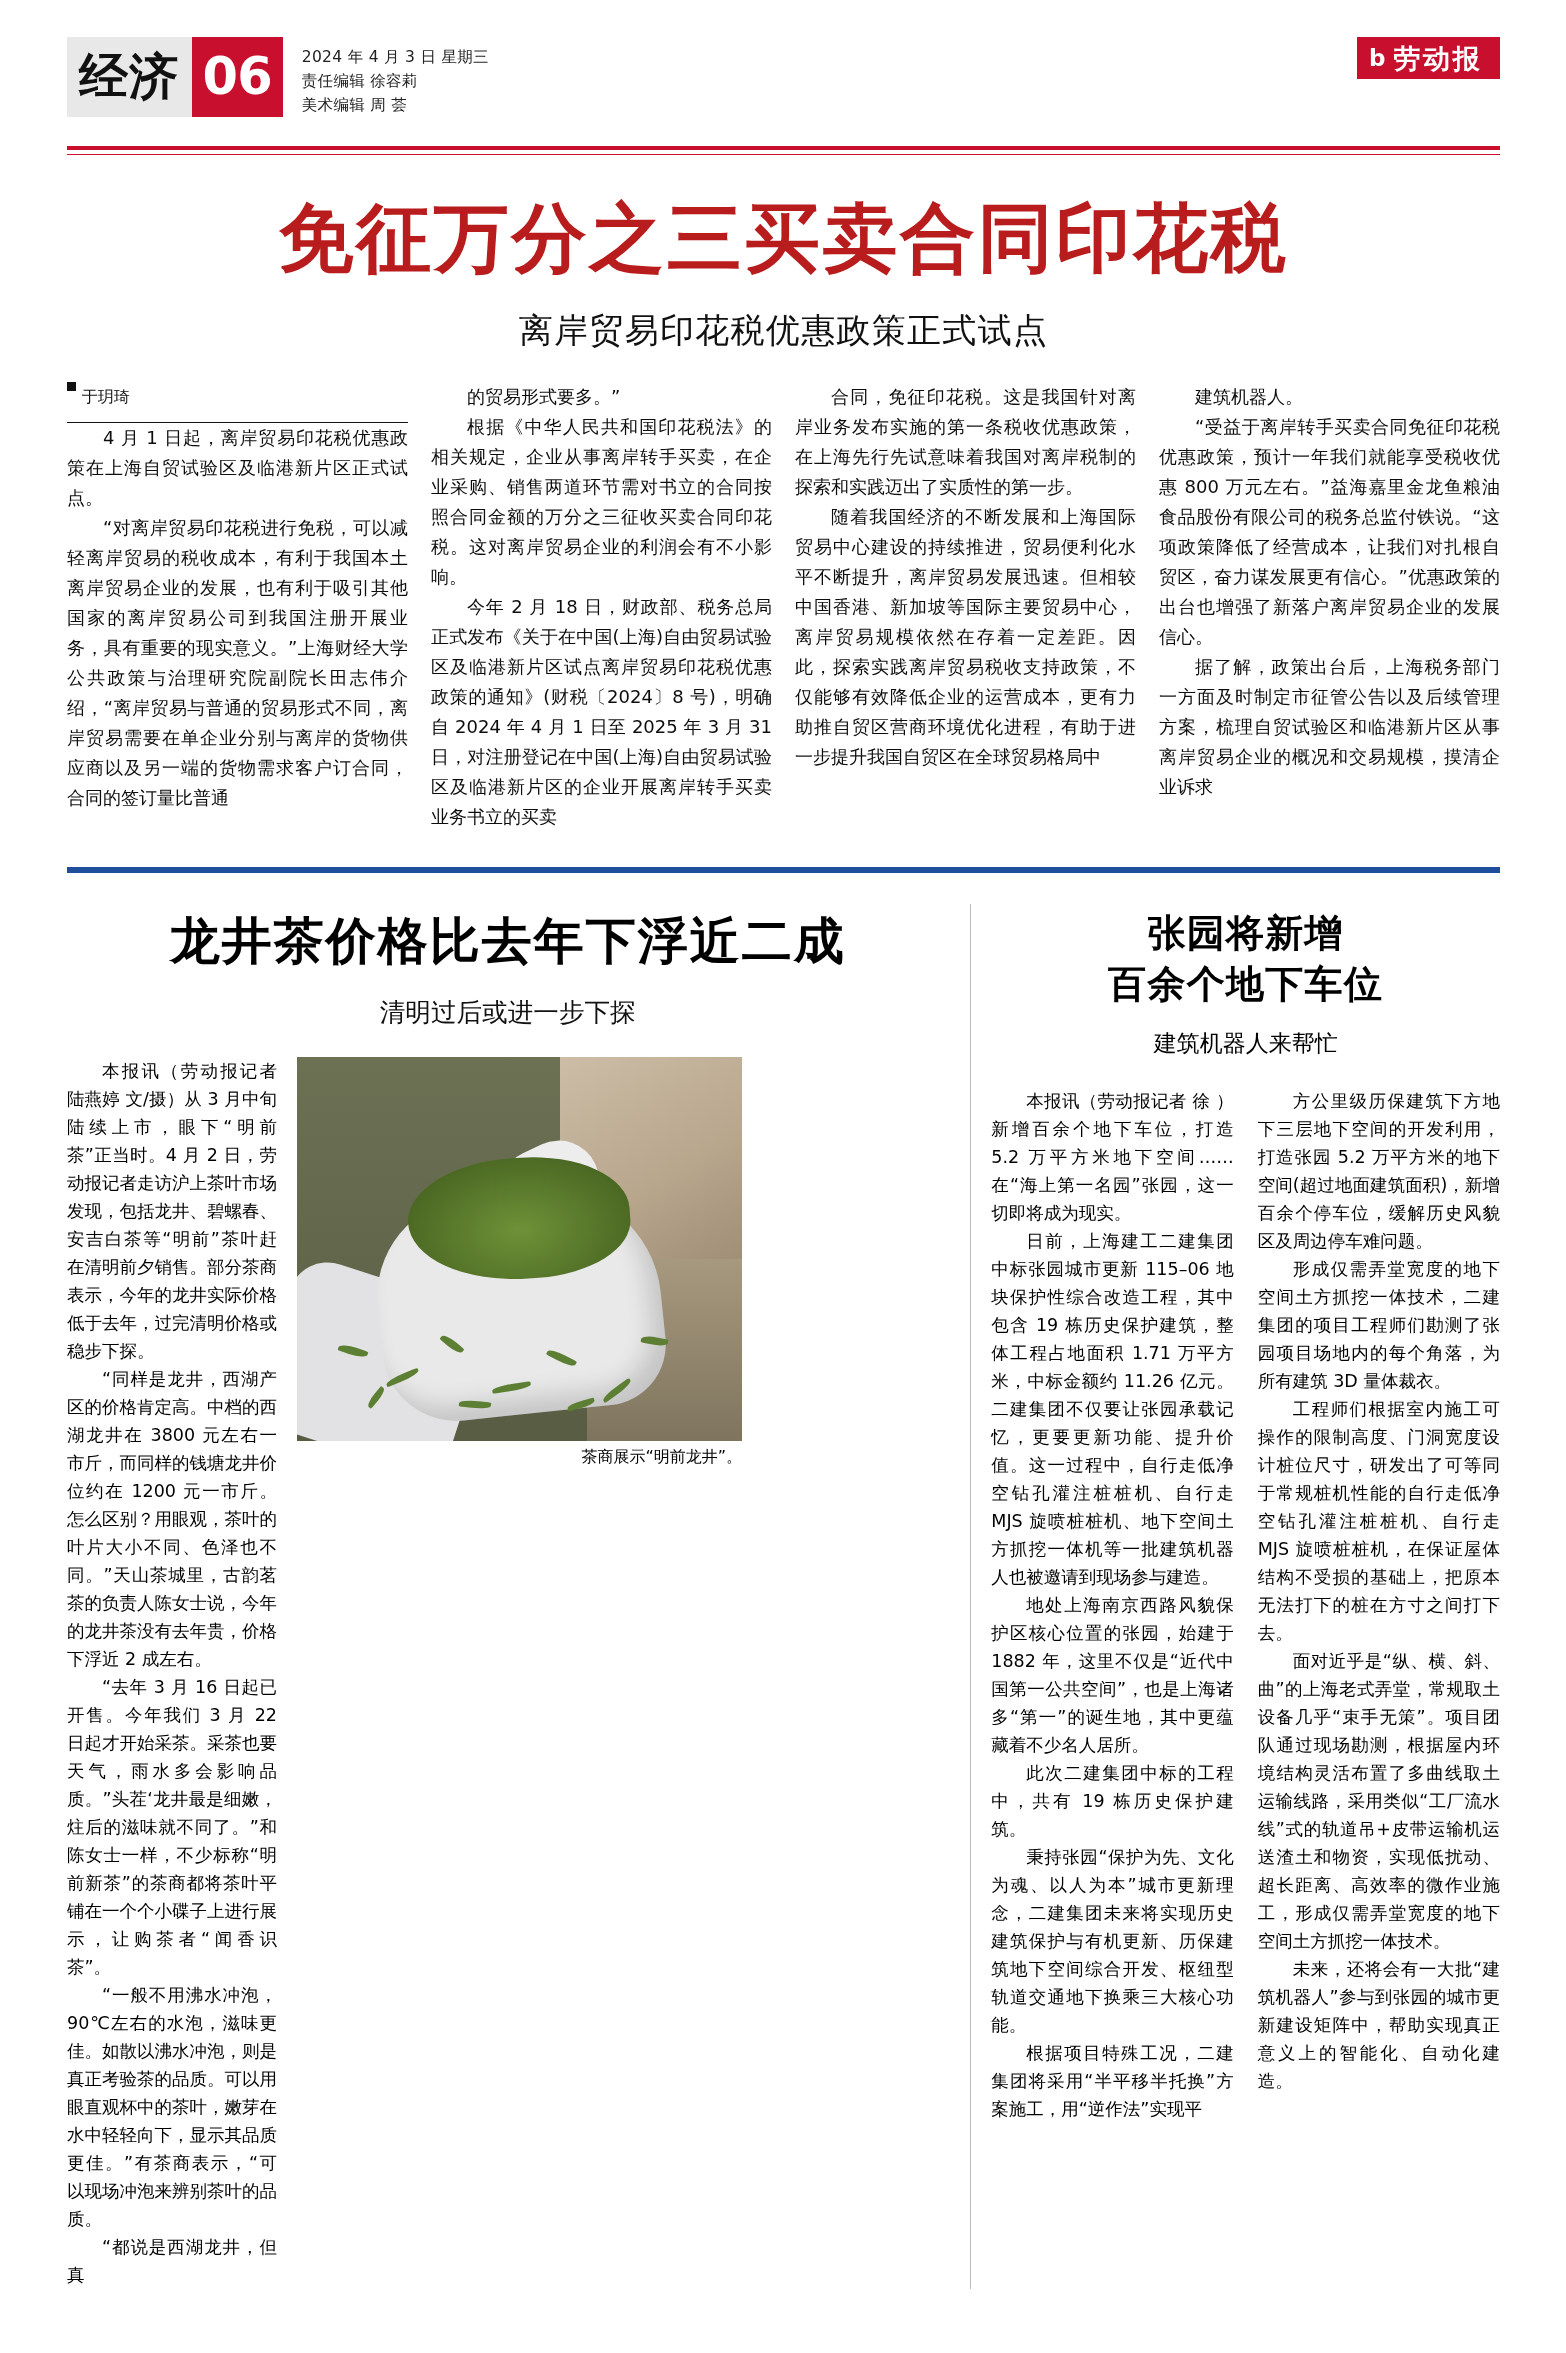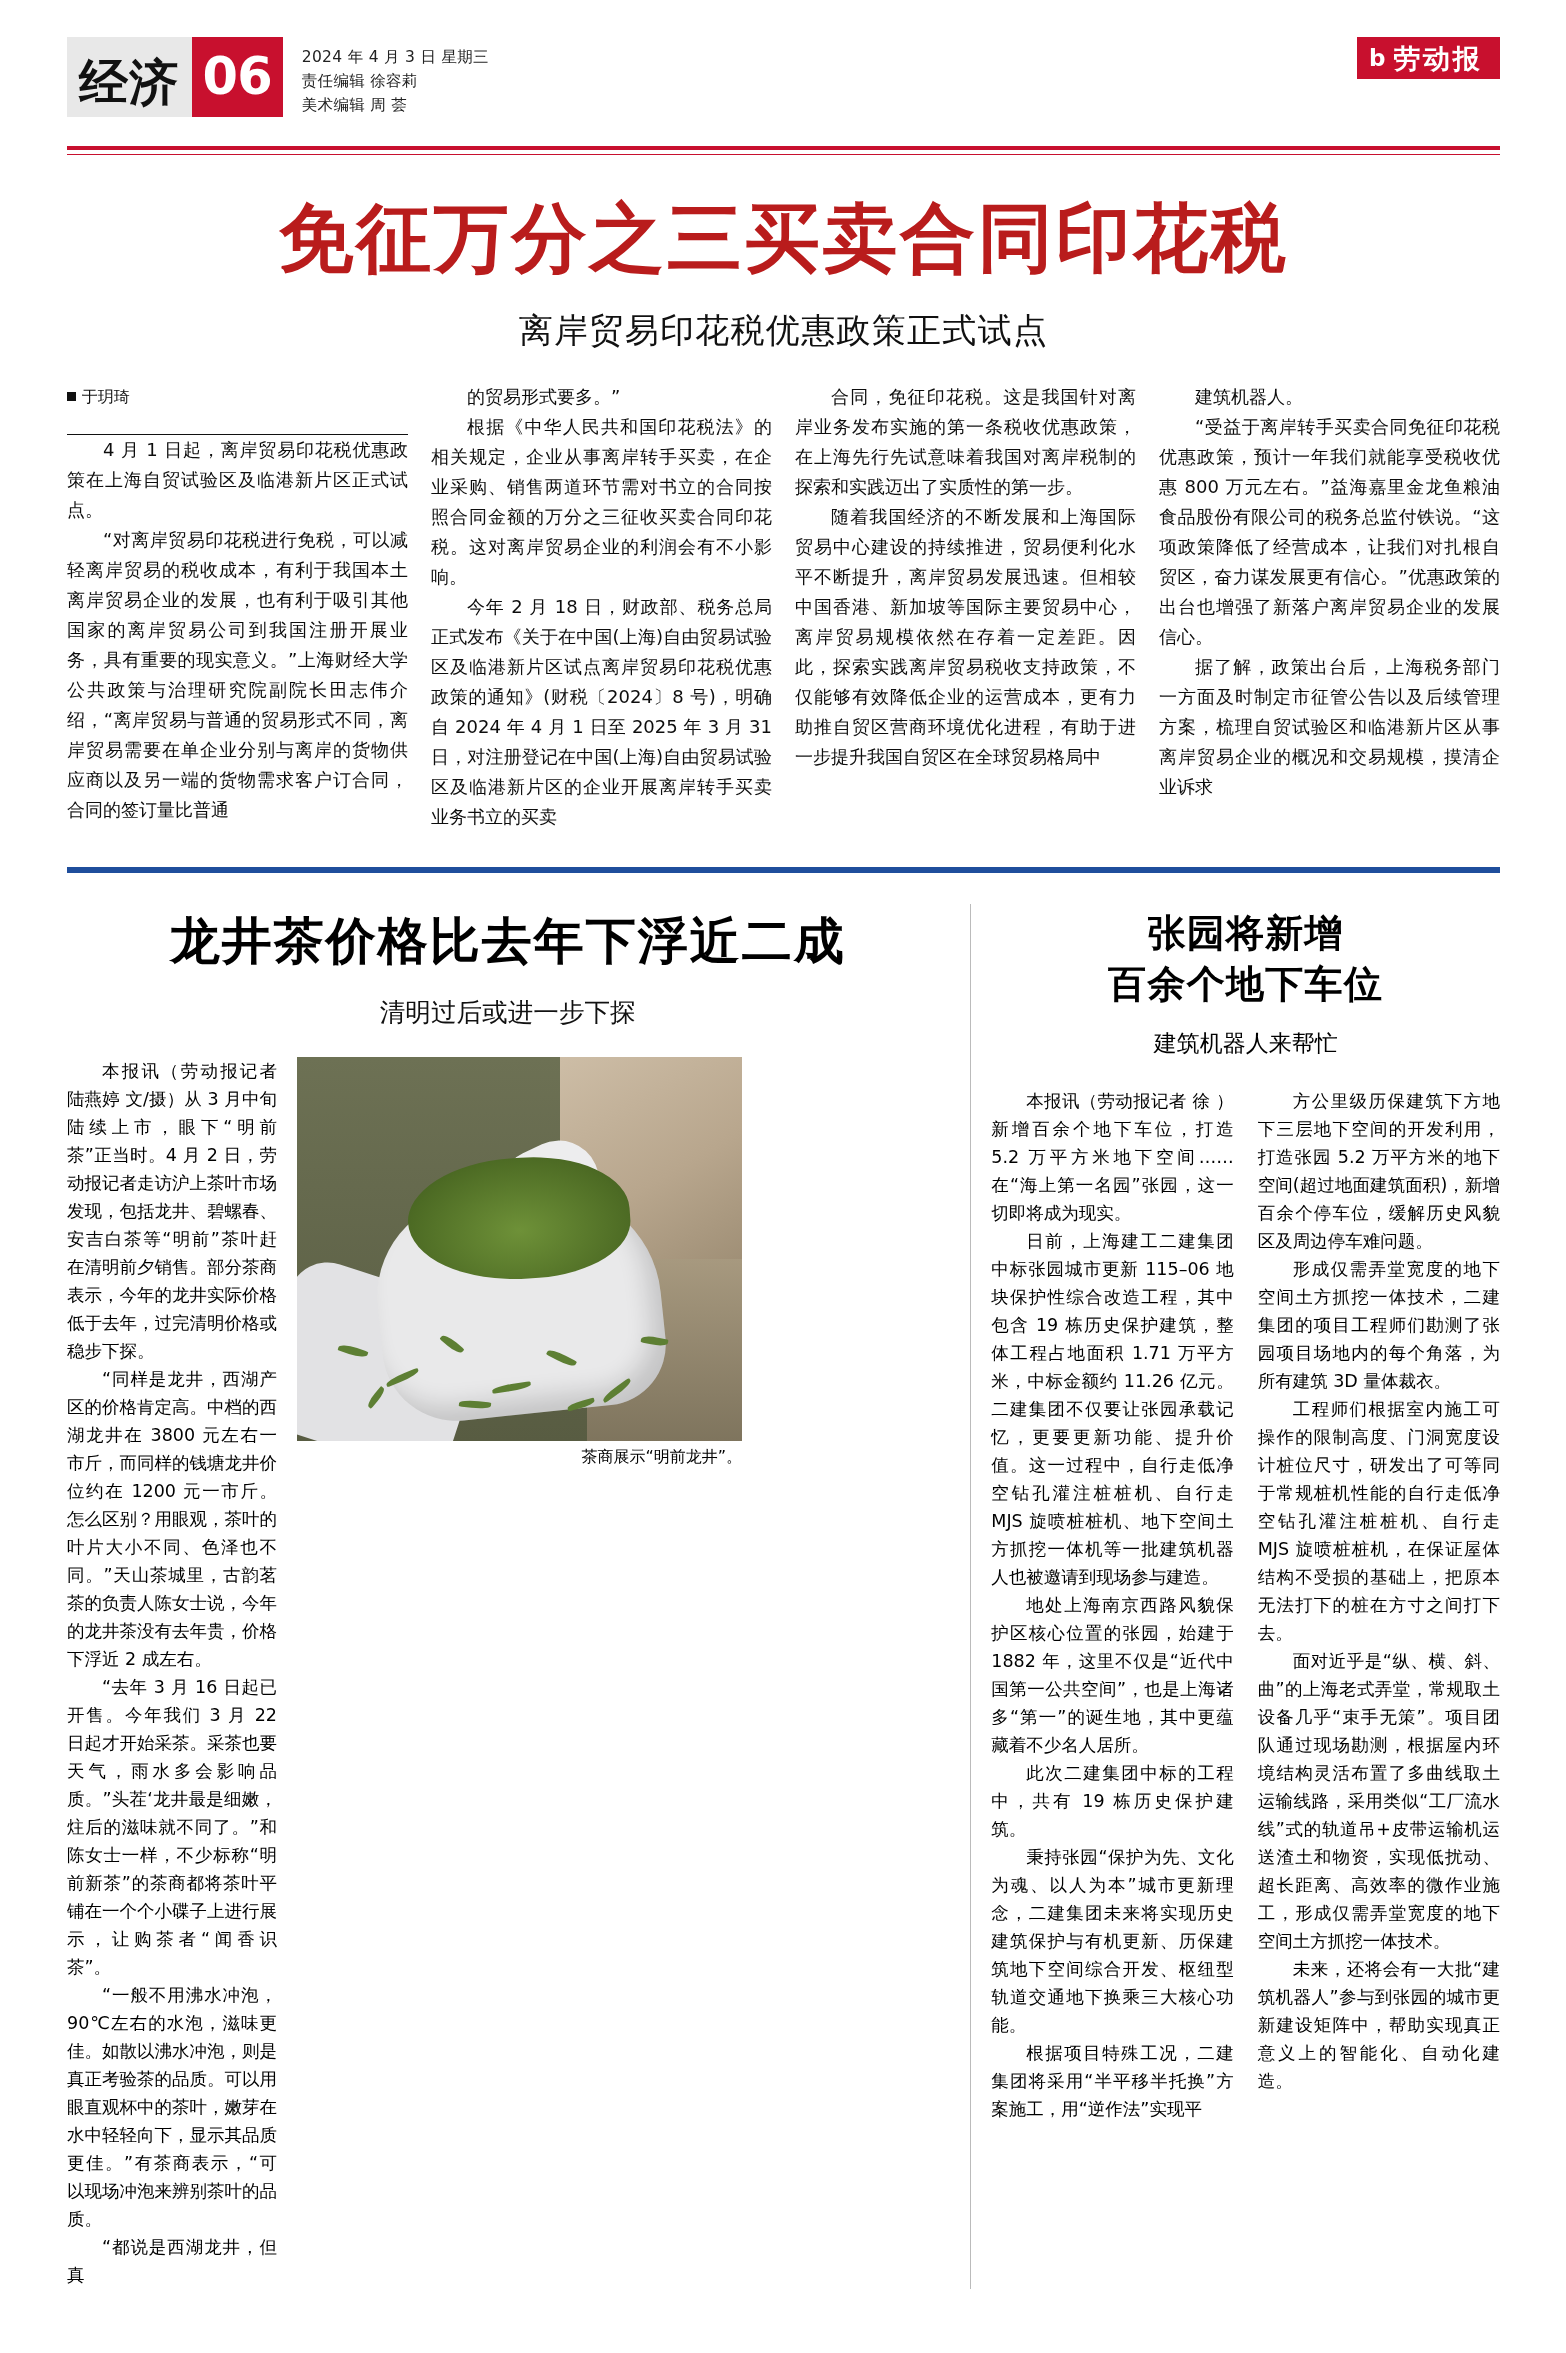--- a/index.html
+++ b/index.html
@@ -36,21 +36,21 @@
     align-items: stretch;
     height: 80px;
   }
   .section-name {
     background: #e8e8e8;
     color: #111;
     font-family: "DejaVu Sans", sans-serif;
     font-weight: bold;
     font-size: 49px;
     line-height: 80px;
-    padding: 6px 12px;
+    padding: 0 12px;
     letter-spacing: 1.3px;
   }
   .section-num {
     background: #c8102e;
     color: #fff;
     font-family: "DejaVu Sans", sans-serif;
     font-weight: bold;
     font-size: 51px;
     line-height: 80px;
     padding: 0 10.8px;
@@ -128,23 +128,23 @@
 
   .byline-rule {
     border-top: 1.3px solid #111;
     width: 100%;
     margin-top: 6.7px;
   }
   .byline {
     font-family: "DejaVu Sans", sans-serif;
     font-size: 16px;
     color: #111;
-    margin-bottom: 22px;
-    display: flex;
-    align-items: center;
+    margin-bottom: 10px;
+    display: flex;
+    align-items: flex-start;
   }
   .byline .sq {
     display: inline-block;
     width: 9.4px; height: 9.4px;
     background: #111;
     margin-right: 5.4px;
   }
 
   
   .lead-cols {

